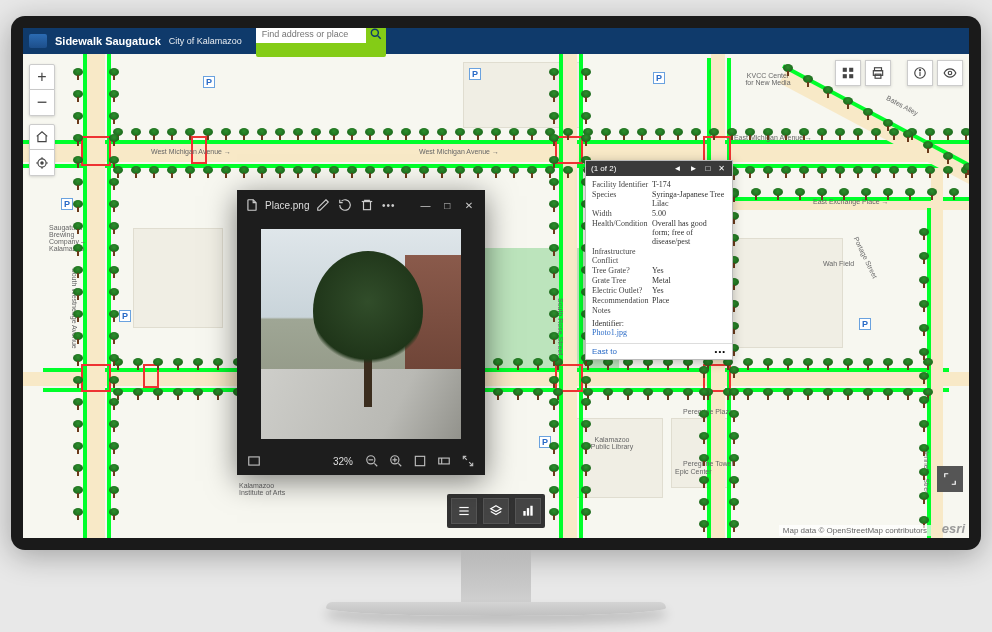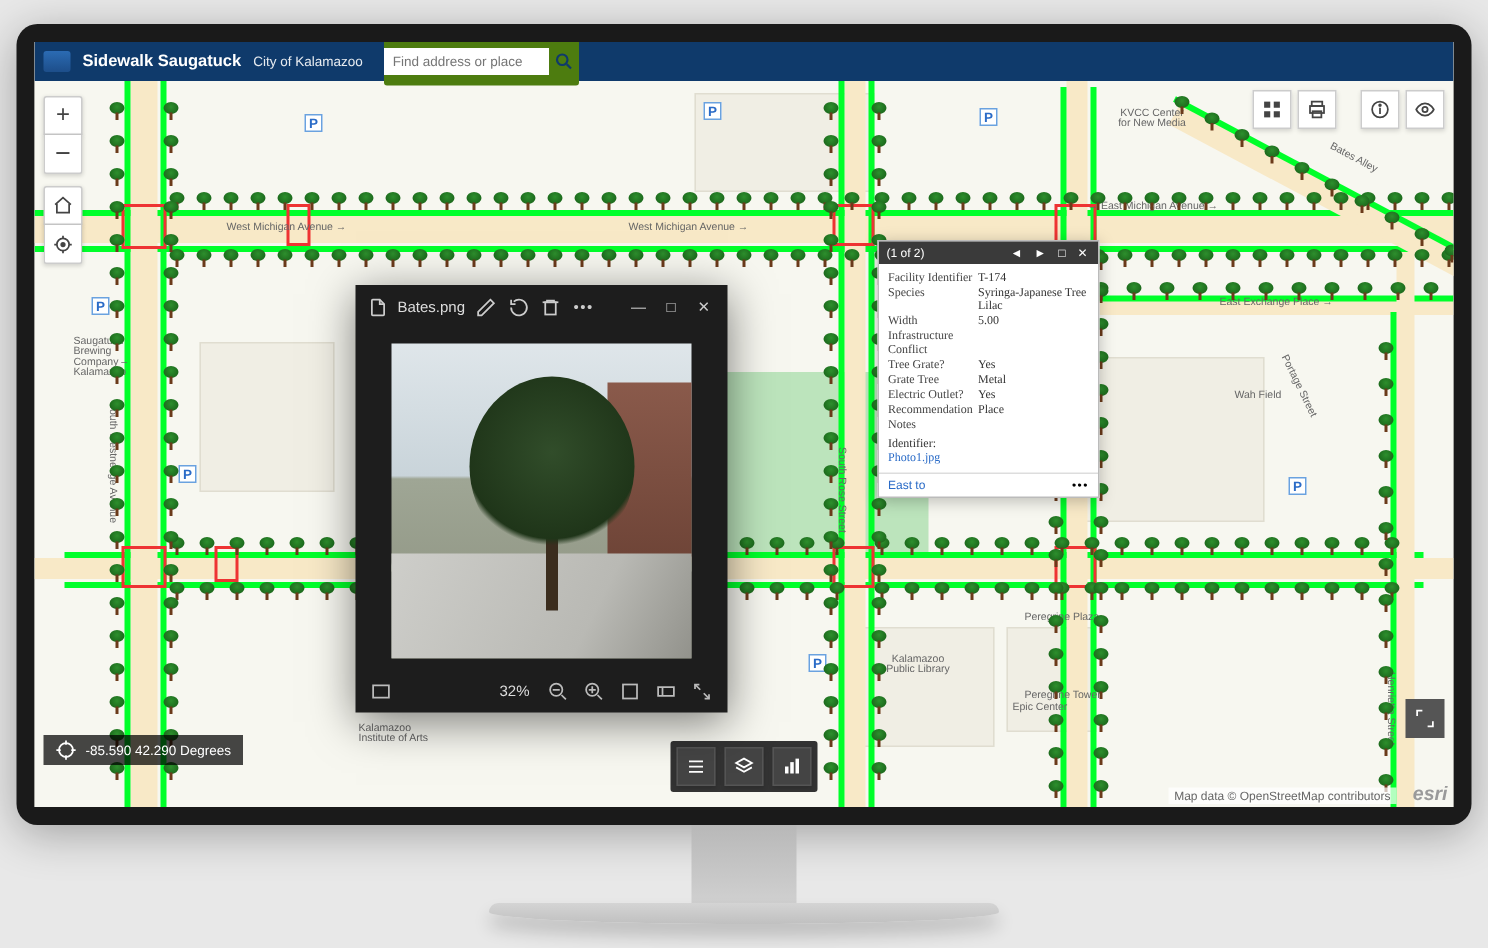--- a/index.html
+++ b/index.html
@@ -27,21 +27,21 @@
 
   
   .tree { position: absolute; width: 10px; height: 12px; }
   .tree::before { content: ""; position: absolute; left: 0; top: 0; width: 10px; height: 8px; background: radial-gradient(circle at 50% 40%, #2d8f2d 0%, #1d6b1d 70%); border-radius: 50%; }
   .tree::after { content: ""; position: absolute; left: 4px; top: 7px; width: 2px; height: 5px; background: #6b3a1a; }
 
   
   .header { position: absolute; top: 0; left: 0; right: 0; height: 26px; background: #0f3a6b; color: #fff; display: flex; align-items: center; padding: 0 6px; font-size: 11px; gap: 8px; z-index: 50; }
   .header .title { font-weight: bold; }
   .header .subtitle { font-size: 9px; opacity: .9; }
-  .search-wrap { margin-left: 6px; display: flex; align-items: center; background: #4d7c0f; border-radius: 2px; overflow: hidden; height: 32px; }
+  .search-wrap { margin-left: 6px; display: flex; background: #84cc16; border-radius: 2px; overflow: hidden; height: 32px; }
   .search-wrap input { border: 0; outline: 0; width: 110px; font-size: 9px; padding: 0 6px; height: 18px; }
   .search-wrap .sbtn { width: 20px; height: 18px; display: flex; align-items: center; justify-content: center; cursor: pointer; color: #0f3a6b; }
 
   
   .tool-cluster { position: absolute; display: flex; gap: 4px; z-index: 40; }
   .tool-btn { width: 26px; height: 26px; background: #fff; border: 1px solid #ccc; display: flex; align-items: center; justify-content: center; cursor: pointer; font-size: 12px; color: #444; box-shadow: 0 1px 3px rgba(0,0,0,.15); }
   .tool-stack .tool-btn { border-radius: 0; }
   .tool-stack .tool-btn:first-child { border-top-left-radius: 2px; border-top-right-radius: 2px; }
   .tool-stack .tool-btn:last-child { border-bottom-left-radius: 2px; border-bottom-right-radius: 2px; border-top: 0; }
 
@@ -571,30 +571,20 @@
               <circle cx="12" cy="12" r="7"></circle>
               <circle cx="12" cy="12" r="2" fill="currentColor"></circle>
               <line x1="12" y1="2" x2="12" y2="5"></line>
               <line x1="12" y1="19" x2="12" y2="22"></line>
               <line x1="2" y1="12" x2="5" y2="12"></line>
               <line x1="19" y1="12" x2="22" y2="12"></line>
             </svg>
         </div>
       </div>
 
-      <div class="coords">
-        <svg viewBox="0 0 24 24" width="10" height="10" fill="none" stroke="#fff" stroke-width="2">
-            <circle cx="12" cy="12" r="8"></circle>
-            <line x1="12" y1="1" x2="12" y2="6"></line>
-            <line x1="12" y1="18" x2="12" y2="23"></line>
-            <line x1="1" y1="12" x2="6" y2="12"></line>
-            <line x1="18" y1="12" x2="23" y2="12"></line>
-          </svg>
-        <span>-85.590 42.290 Degrees</span>
-      </div>
 
       <div class="bottom-widgets">
         <div class="tool-btn">
           <svg viewBox="0 0 24 24" fill="none" stroke="currentColor" stroke-width="2">
               <line x1="4" y1="6" x2="20" y2="6"></line>
               <line x1="4" y1="12" x2="20" y2="12"></line>
               <line x1="4" y1="18" x2="20" y2="18"></line>
             </svg>
         </div>
         <div class="tool-btn">
@@ -639,20 +629,24 @@
             </div>
           <div class="kv">
               <span class="k">Species</span>
               <span class="v">Syringa-Japanese Tree Lilac</span>
             </div>
           <div class="kv">
               <span class="k">Width</span>
               <span class="v">5.00</span>
             </div>
           <div class="kv">
+              <span class="k">Health/Condition</span>
+              <span class="v">Overall has good form; free of disease/pest</span>
+            </div>
+          <div class="kv">
               <span class="k">Infrastructure Conflict</span>
               <span class="v"></span>
             </div>
           <div class="kv">
               <span class="k">Tree Grate?</span>
               <span class="v">Yes</span>
             </div>
           <div class="kv">
               <span class="k">Grate Tree</span>
               <span class="v">Metal</span>
@@ -679,21 +673,21 @@
       </div>
 
       <div class="viewer" style="left:214px; top:162px;">
         <div class="viewer-head">
           <span>
             <svg viewBox="0 0 24 24" fill="none" stroke="#ccc" stroke-width="2">
                 <path d="M14 3H6a1 1 0 0 0-1 1v16a1 1 0 0 0 1 1h12a1 1 0 0 0 1-1V8z"></path>
                 <polyline points="14,3 14,8 19,8"></polyline>
               </svg>
           </span>
-          <span class="fname">Bates.png</span>
+          <span class="fname">Place.png</span>
           <span class="hbtn">
               <svg viewBox="0 0 24 24" fill="none" stroke="currentColor" stroke-width="2">
                 <path d="M17 3l4 4L7 21H3v-4z"></path>
               </svg>
             </span>
           <span class="hbtn">
               <svg viewBox="0 0 24 24" fill="none" stroke="currentColor" stroke-width="2">
                 <path d="M3 12a9 9 0 1 0 3-6.7"></path>
                 <polyline points="3,3 3,8 8,8"></polyline>
               </svg>

